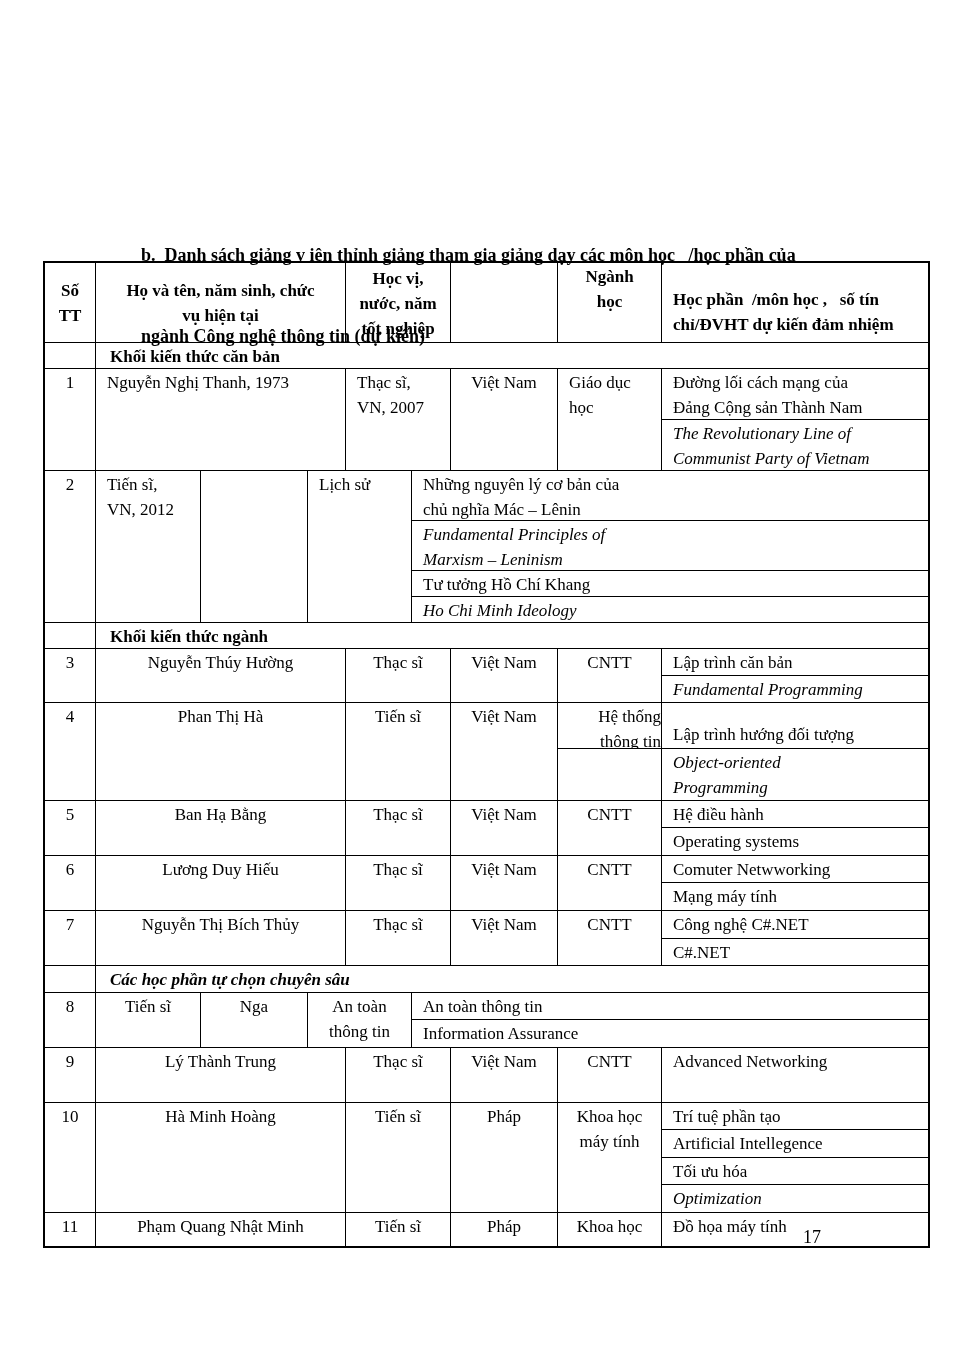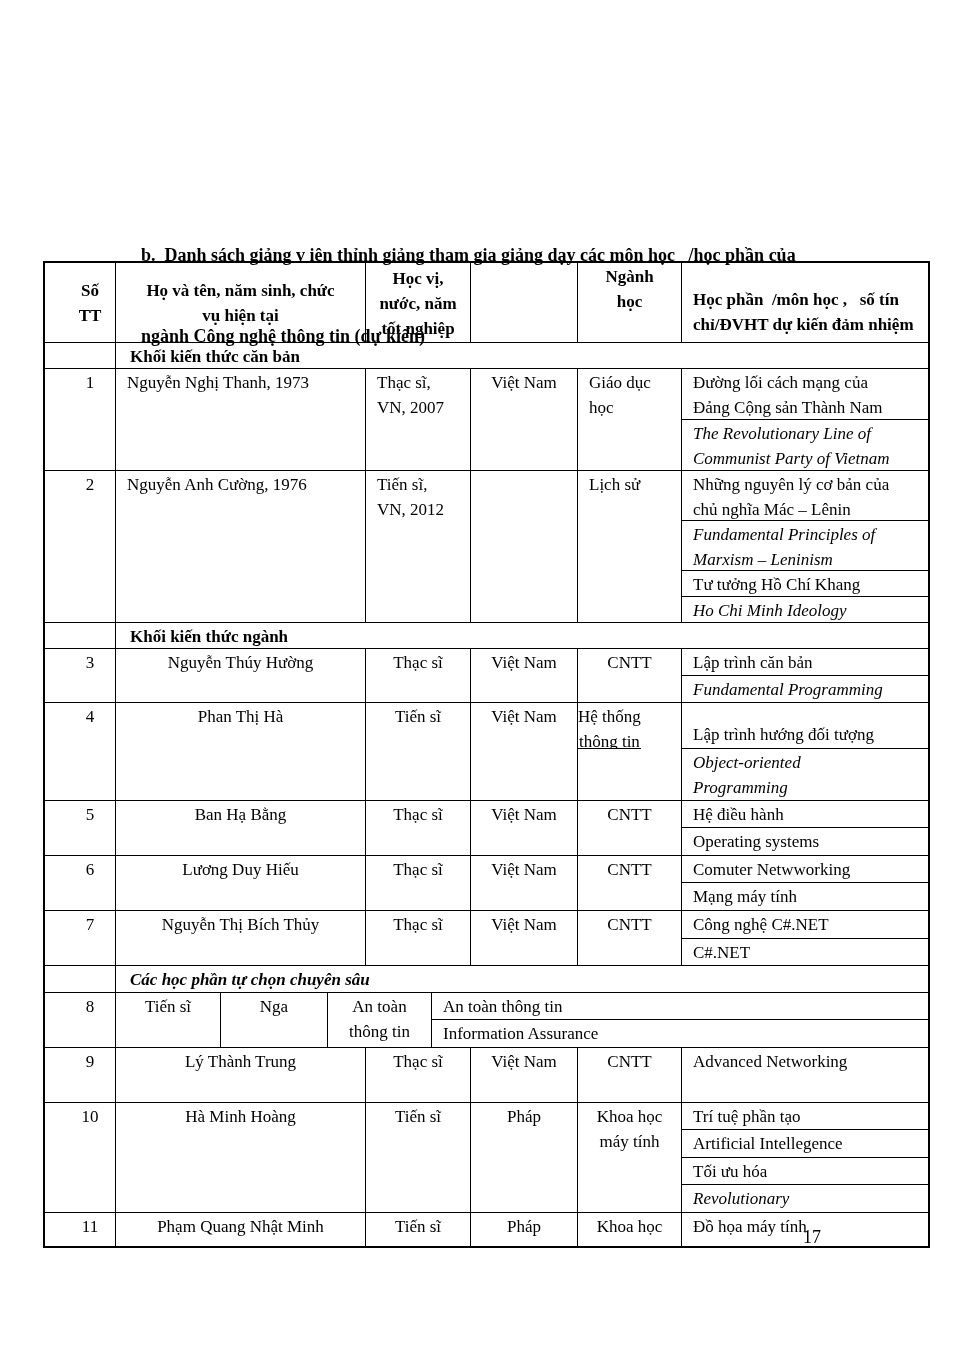--- a/index.html
+++ b/index.html
@@ -16,39 +16,39 @@
     border:2px solid #000;box-sizing:border-box;
     font-size:17px;line-height:25px;
   }
   .tr{display:flex;border-bottom:1.5px solid #000;box-sizing:border-box;overflow:hidden;}
   .tr:last-child{border-bottom:none;}
   .td{
     box-sizing:border-box;border-right:1.5px solid #000;
     padding-top:1px;text-align:center;white-space:pre-wrap;overflow:hidden;
   }
   .td:last-child{border-right:none;}
-  .c1{width:51px;margin-left:20px;}
+  .c1{width:51px;}
   .c2{width:250px;}
   .c3{width:105px;}
   .c4{width:107px;}
   .c5{width:104px;}
   .c6{flex:1;}
   .lft{text-align:left;padding-left:11px;}
   .hdr .td{font-weight:bold;}
   .mid{display:flex;align-items:center;justify-content:center;}
   .hbot{display:flex;align-items:flex-end;text-align:left;padding:0 4px 5px 11px;}
   .courses{padding:0;display:flex;flex-direction:column;text-align:left;}
   .sub{
     box-sizing:border-box;border-bottom:1.5px solid #000;
     padding:1px 4px 0 11px;white-space:pre-wrap;overflow:hidden;
   }
   .sub:last-child{border-bottom:none;flex:1;}
   .it{font-style:italic;}
   .bottomtxt{display:flex;align-items:flex-end;padding-bottom:1px;}
-  .split{padding:0;display:flex;flex-direction:row;}
+  .split{padding:0;display:flex;flex-direction:column;text-align:right;}
   .subc{box-sizing:border-box;border-bottom:1.5px solid #000;padding-top:1px;overflow:hidden;white-space:pre-wrap;}
   .fill{flex:1;border-bottom:none;}
   .sec .seclabel{
     flex:1;border-right:none;text-align:left;padding-left:14px;
     font-weight:bold;display:flex;align-items:center;
   }
   .sec.itsec .seclabel{font-style:italic;}
   .pageno{position:absolute;left:803px;top:1227px;font-size:18px;}
 </style>
 </head>
@@ -94,21 +94,20 @@
       <div class="td c6 courses">
         <div class="sub" style="height:51px">Đường lối cách mạng của
 Đảng Cộng sản Thành Nam</div>
         <div class="sub it">The Revolutionary Line of
 Communist Party of Vietnam</div>
       </div>
     </div>
 
     <div class="tr" style="height:152px">
       <div class="td c1">2</div>
-      <div class="td c2 lft">Nguyễn Anh Cường, 1976</div>
       <div class="td c3 lft">Tiến sĩ,
 VN, 2012</div>
       <div class="td c4"></div>
       <div class="td c5 lft">Lịch sử</div>
       <div class="td c6 courses">
         <div class="sub" style="height:50px">Những nguyên lý cơ bản của
 chủ nghĩa Mác – Lênin</div>
         <div class="sub it" style="height:50px">Fundamental Principles of
 Marxism – Leninism</div>
         <div class="sub" style="height:26px">Tư tưởng Hồ Chí Khang</div>
@@ -218,21 +217,21 @@
       <div class="td c1">10</div>
       <div class="td c2">Hà Minh Hoàng</div>
       <div class="td c3">Tiến sĩ</div>
       <div class="td c4">Pháp</div>
       <div class="td c5">Khoa học
 máy tính</div>
       <div class="td c6 courses">
         <div class="sub" style="height:27px">Trí tuệ phần tạo</div>
         <div class="sub" style="height:28px">Artificial Intellegence</div>
         <div class="sub" style="height:27px">Tối ưu hóa</div>
-        <div class="sub it">Revolutionary</div>
+        <div class="sub it">Optimization</div>
       </div>
     </div>
 
     <div class="tr" style="height:33px">
       <div class="td c1">11</div>
       <div class="td c2">Phạm Quang Nhật Minh</div>
       <div class="td c3">Tiến sĩ</div>
       <div class="td c4">Pháp</div>
       <div class="td c5">Khoa học</div>
       <div class="td c6 courses">

